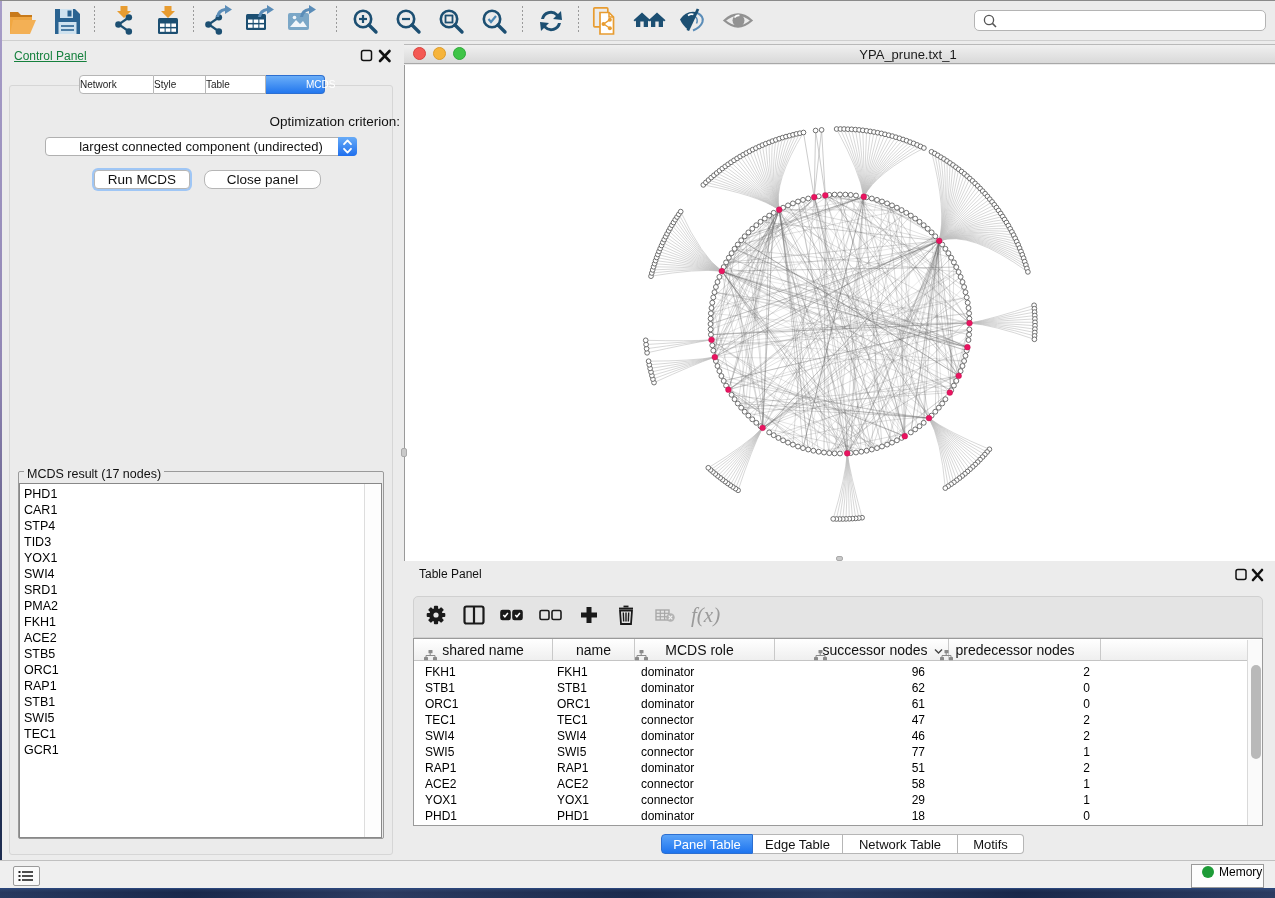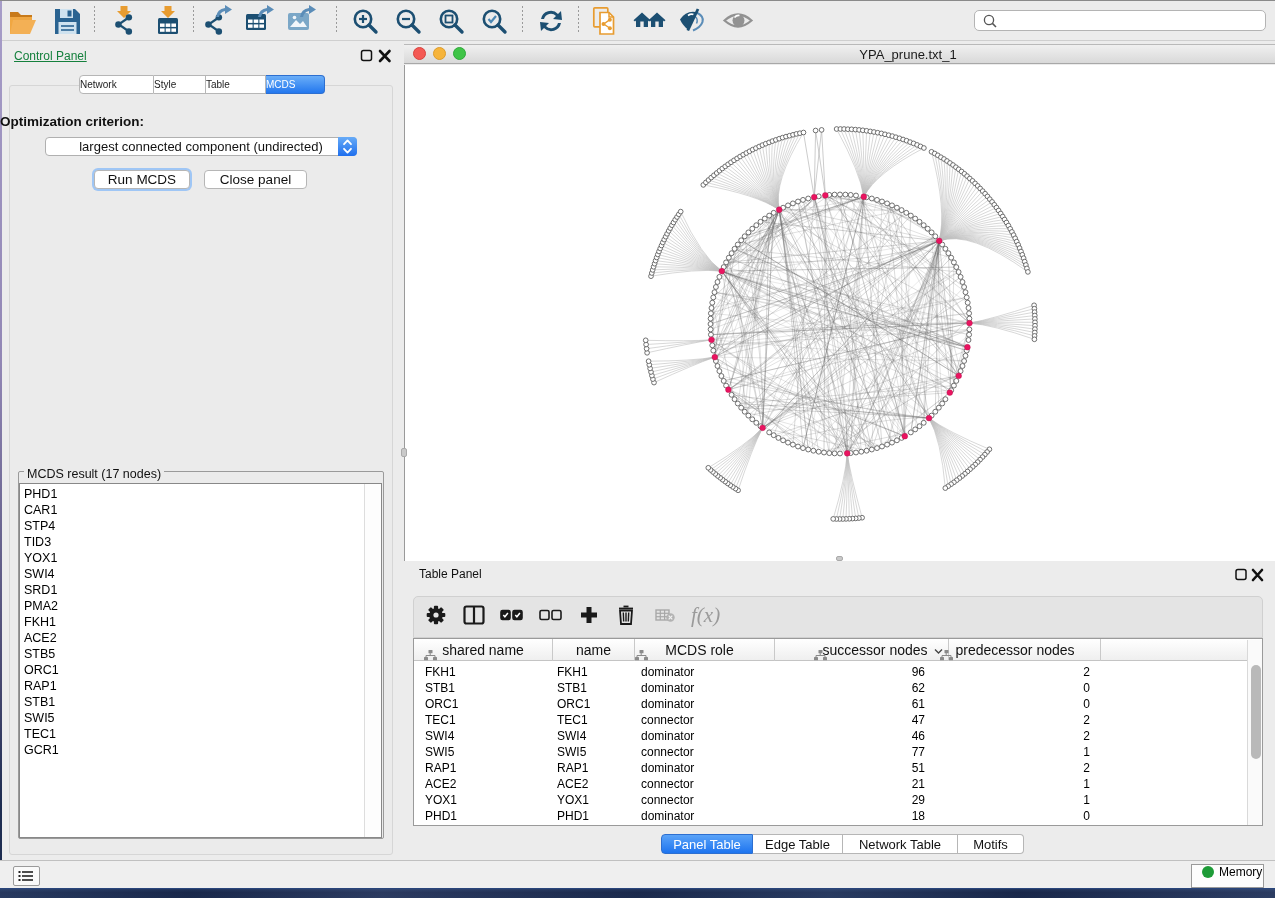--- a/index.html
+++ b/index.html
@@ -16,28 +16,28 @@
 
 #search { left:974px; top:10px; width:292px; height:21px; background:#fff; border:1px solid #b4b4b4; border-radius:5px; }
 
 #cp-title { left:14px; top:49px; font-size:12px; color:#15803d;text-decoration:underline; }
 #cp-body { left:9px; top:85px; width:384px; height:770px; background:#ebebeb; border:1px solid #d6d6d6; border-radius:3px; }
 
 .tabrow { position:absolute; display:flex; }
 .tab { height:19px; line-height:18px; font-size:10px; color:#222; background:#ffffff; border:1px solid #b6b6b6; border-left:none; text-align:left; }
 .tab.first { border-left:1px solid #b6b6b6; border-radius:4px 0 0 4px; }
 .tab.last { border-radius:0 4px 4px 0; }
-.tab.sel { background:linear-gradient(180deg,#6aaef8,#2377ee); color:#fff; border-color:#2d6fd0; }
-
-#optlabel { left:0px; top:114px; width:400px; text-align:left; font-size:13.5px; color:#111;font-weight:bold; }
+.tab.sel { background:linear-gradient(180deg,#6aaef8,#2377ee); color:#fff; border-color:#2d6fd0;padding-left:40px; }
+
+#optlabel { left:0px; top:114px; width:400px; text-align:right; font-size:13.5px; color:#111; }
 #combo { left:45px; top:137px; width:312px; height:19px; background:#fff; border:1px solid #b0b0b0; border-radius:4px; font-size:13px; color:#111; line-height:17px; text-align:center; }
 #combo .btn { position:absolute; right:-1px; top:-1px; width:19px; height:19px; border-radius:0 4px 4px 0; background:linear-gradient(180deg,#67abf7,#1f6fee); }
 .pushbtn { position:absolute; height:19px; background:#fff; border:1px solid #b6b6b6; border-radius:4px; font-size:13.5px; color:#111; text-align:center; line-height:17px; }
 #runbtn { left:94px; top:170px; width:96px; box-shadow:0 0 0 2px #9fc6f5; }
-#closebtn { left:204px; top:170px; width:103px; }
+#closebtn { left:204px; top:170px; width:117px;border-radius:8px; }
 
 #mcds-fs { left:18px; top:471px; width:366px; height:368px; border:1px solid #9a9a9a; border-radius:2px; }
 #mcds-label { left:24px; top:467px; font-size:12.5px; color:#111; background:#ebebeb; padding:0 3px; }
 #mcds-list { left:19px; top:483px; width:363px; height:355px; background:#fff; border:1px solid #888; font-size:12.5px; color:#000; padding:2px 0 0 4px; line-height:16px; }
 #mcds-scroll { left:364px; top:484px; width:17px; height:353px; background:#fdfdfd; border-left:1px solid #ddd; }
 
 #net-titlebar { left:404px; top:44px; width:871px; height:20px; background:linear-gradient(180deg,#f0f0f0,#d9d9d9); border-top:1px solid #b9b9b9; border-bottom:1px solid #a8a8a8; }
 .light { position:absolute; top:47px; width:13px; height:13px; border-radius:50%; }
 #net-title { left:404px; top:47px; width:1008px; text-align:center; font-size:13px; color:#1a1a1a; }
 #net-canvas { left:404px; top:65px; width:871px; height:496px; background:#fff; border-left:1px solid #9a9a9a; }
@@ -1227,21 +1227,21 @@
       <span class="cell" style="left:11px">RAP1</span>
       <span class="cell" style="left:143px">RAP1</span>
       <span class="cell" style="left:227px">dominator</span>
       <span class="cell" style="left:371px;width:140px;text-align:right">51</span>
       <span class="cell" style="left:516px;width:160px;text-align:right">2</span>
     </div>
 <div class="trow" style="left:0;top:137px;width:848px">
       <span class="cell" style="left:11px">ACE2</span>
       <span class="cell" style="left:143px">ACE2</span>
       <span class="cell" style="left:227px">connector</span>
-      <span class="cell" style="left:371px;width:140px;text-align:right">21</span>
+      <span class="cell" style="left:371px;width:140px;text-align:right">58</span>
       <span class="cell" style="left:516px;width:160px;text-align:right">1</span>
     </div>
 <div class="trow" style="left:0;top:153px;width:848px">
       <span class="cell" style="left:11px">YOX1</span>
       <span class="cell" style="left:143px">YOX1</span>
       <span class="cell" style="left:227px">connector</span>
       <span class="cell" style="left:371px;width:140px;text-align:right">29</span>
       <span class="cell" style="left:516px;width:160px;text-align:right">1</span>
     </div>
 <div class="trow" style="left:0;top:169px;width:848px">

